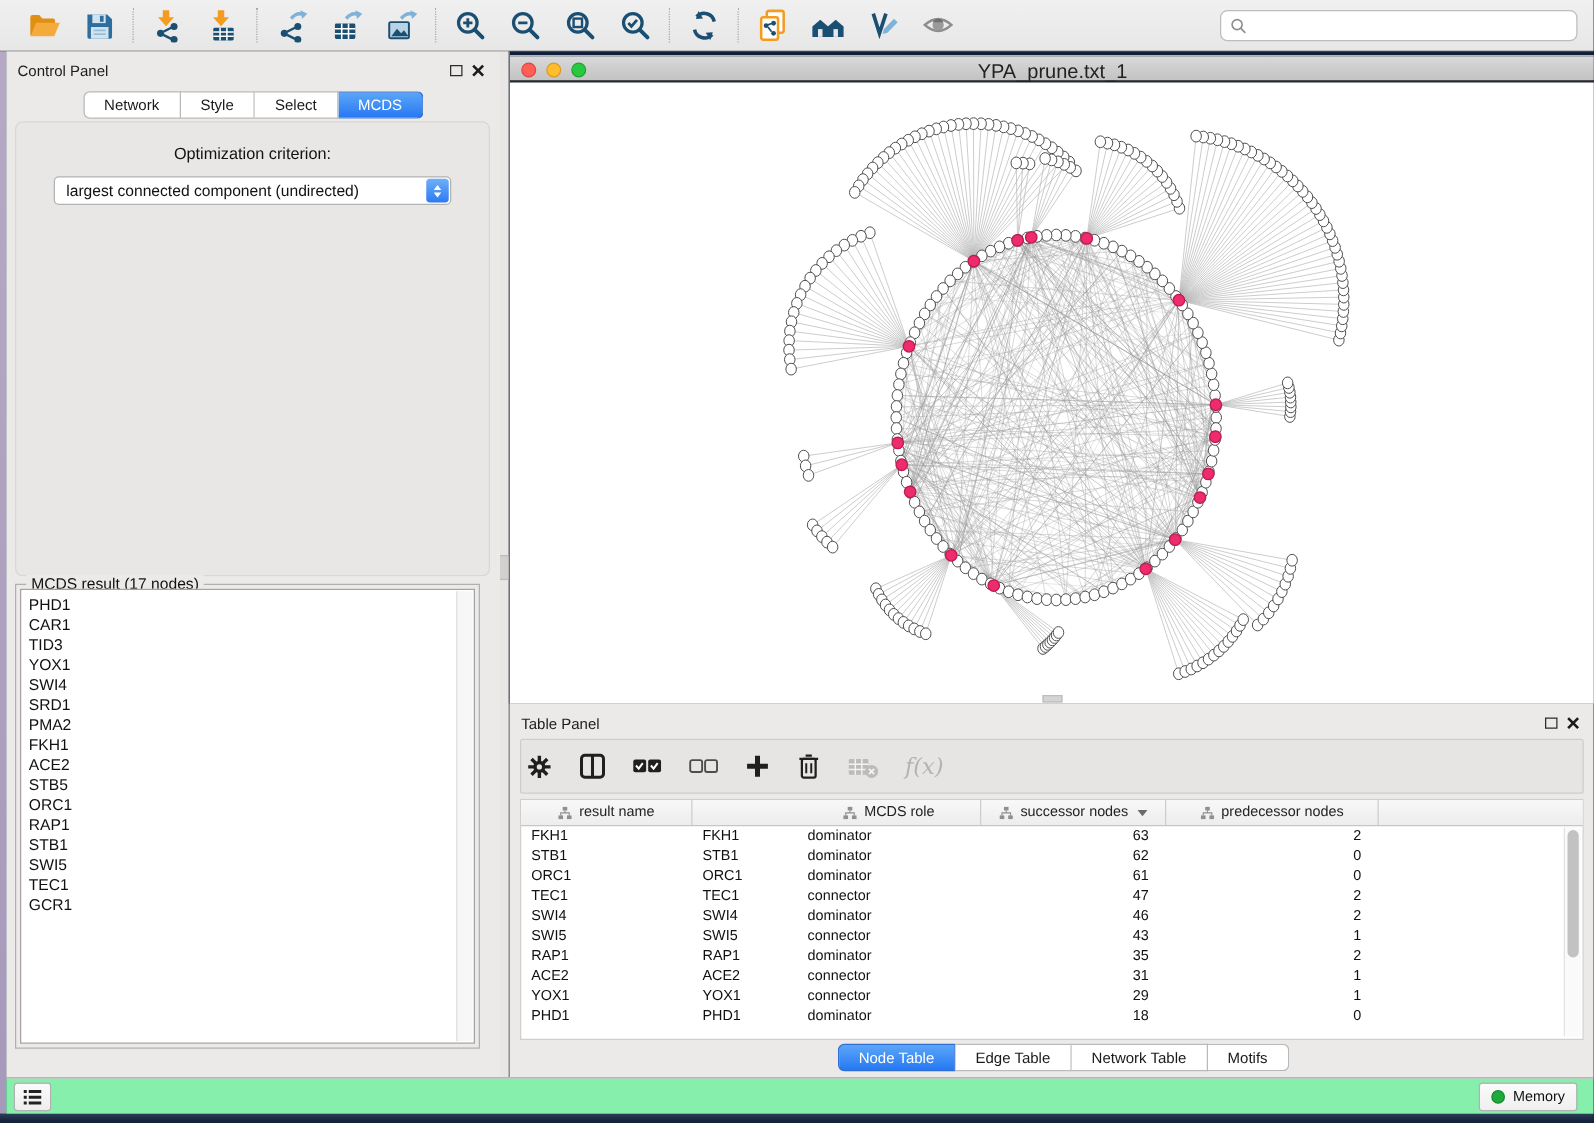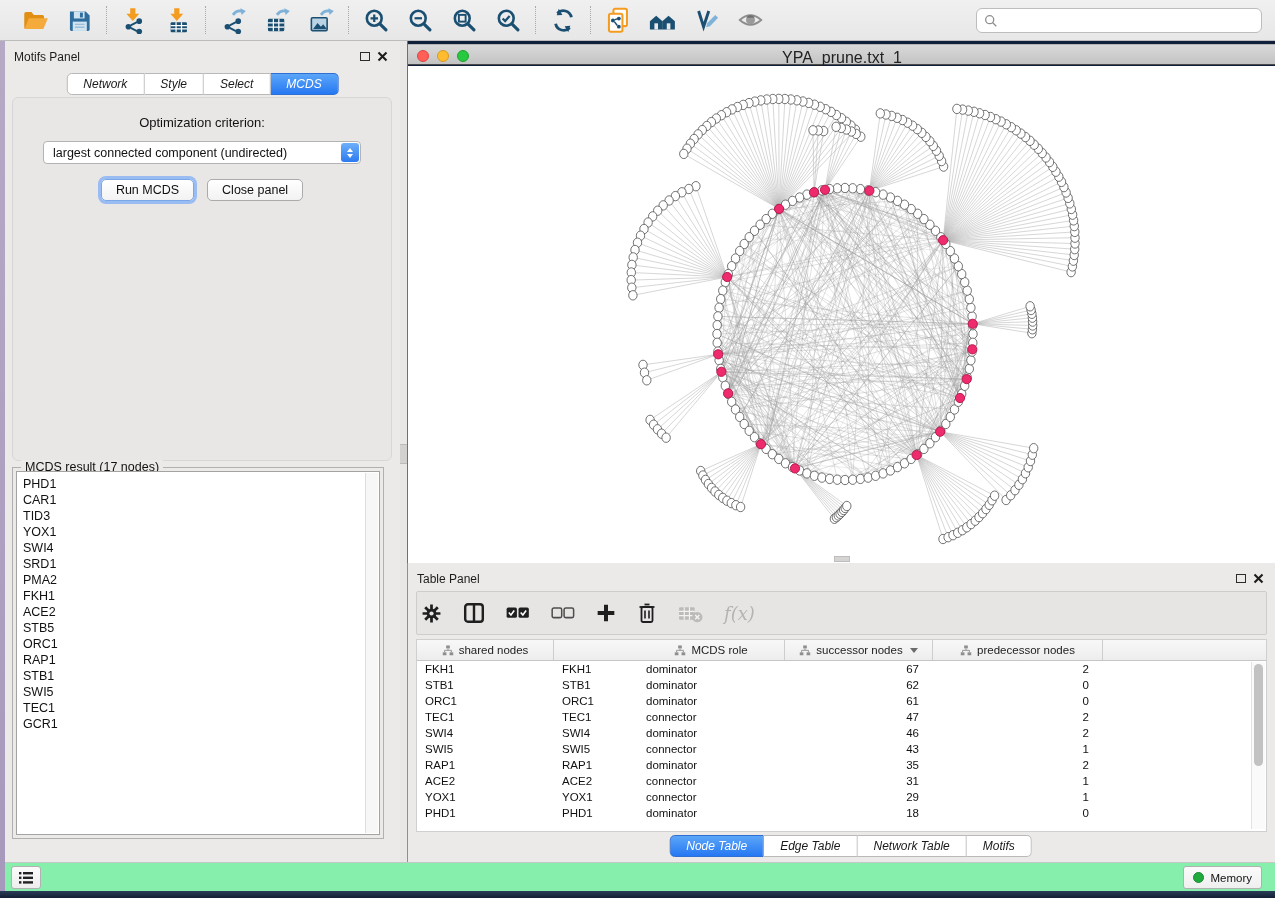--- a/index.html
+++ b/index.html
@@ -27,21 +27,21 @@
     background:linear-gradient(#2b3d58,#121f33); }
 
   
   .control-panel { position:absolute; left:5px; top:41px; width:395px; height:821px; background:#eceae9; }
   .panel-header-title { position:absolute; left:9px; top:9px; font-size:12px; color:#1c1c1c; }
   .float-btn { position:absolute; width:10px; height:9px; border:1.5px solid #2c2c2c; top:11px; cursor:pointer; }
   .close-btn { position:absolute; width:11px; height:11px; top:10px; cursor:pointer; }
   .close-btn svg { display:block; }
   .cp-float { right:30px; } .cp-close { right:12px; }
 
-  .seg-tabs { position:absolute; display:flex; height:22px; border-radius:5px;font-style:italic; }
+  .seg-tabs { position:absolute; display:flex; height:22px; border-radius:5px; }
   .cp-tabs { top:32px; left:50%; transform:translateX(-50%); }
   .seg-tab { background:#fff; border:1px solid #b9b9b9; border-left-width:0; font-size:12px; color:#1a1a1a;
     display:flex; align-items:center; justify-content:center; padding:0 16px; cursor:pointer; }
   .seg-tab:first-child { border-left-width:1px; border-radius:5px 0 0 5px; }
   .seg-tab:last-child { border-radius:0 5px 5px 0; }
   .seg-tab.sel { background:linear-gradient(#5ba6f8,#2678f3); border-color:#2e6fd4; color:#fff; }
 
   .cp-content { position:absolute; left:7px; top:56px; width:380px; height:364px;
     background:#e9e7e6; border:1px solid #d9d7d6; border-radius:6px; }
   .opt-label { position:absolute; top:17px; width:100%; text-align:center; font-size:13px; color:#111; }
@@ -284,21 +284,21 @@
             <path d="M8.3 9.6a4 4 0 0 1 7.4 0z" fill="#6f6f6f"></path>
           </svg>
         </div>
       </div>
     </div>
 
   <div class="wall-left"></div>
   <div class="wall-bottom"></div>
 
   <div class="control-panel">
-    <div class="panel-header-title">Motifs Panel</div>
+    <div class="panel-header-title">Control Panel</div>
     <div class="float-btn cp-float"></div>
     <div class="close-btn cp-close">
       <svg width="11" height="11" viewBox="0 0 11 11">
           <path d="M1.5 1.5l8 8M9.5 1.5l-8 8" stroke="#1c1c1c" stroke-width="2.1"></path>
         </svg>
     </div>
     <div class="seg-tabs cp-tabs" id="cp-tabs">
         <div class="seg-tab">Network</div>
         <div class="seg-tab">Style</div>
         <div class="seg-tab">Select</div>
@@ -306,24 +306,20 @@
       </div>
 
     <div class="cp-content">
       <div class="opt-label">Optimization criterion:</div>
       <div class="criterion-select">
         <span class="sel-text">largest connected component (undirected)</span>
         <span class="sel-spinner">
           <span class="car car-up"></span>
             <span class="car car-dn"></span>
         </span>
-      </div>
-      <div class="btn-row">
-        <button class="pushbtn focusring">Run MCDS</button>
-        <button class="pushbtn">Close panel</button>
       </div>
     </div>
 
     <div class="mcds-group">
       <div class="mcds-legend">MCDS result (17 nodes)</div>
       <div class="mcds-list">
         <div class="mcds-items" id="mcds-items">
             <div class="mcds-item">PHD1</div>
             <div class="mcds-item">CAR1</div>
             <div class="mcds-item">TID3</div>
@@ -1343,21 +1339,21 @@
       <div class="nt-header" id="nt-header">
           <div class="th" style="width: 137px;">
             <svg width="12" height="11" viewBox="0 0 12 12">
               <g fill="#8f8f8f">
                 <rect x="4" y="0.5" width="4" height="3.2"></rect>
                 <rect x="0.3" y="8" width="4" height="3.2"></rect>
                 <rect x="7.7" y="8" width="4" height="3.2"></rect>
               </g>
               <path d="M6 3.7v2.1M2.3 8V5.8h7.4V8" fill="none" stroke="#8f8f8f"></path>
             </svg>
-            <span>shared nodes</span>
+            <span>result name</span>
           </div>
           <div class="th" style="width: 84px; margin-top: 28px;">
             <span>name</span>
           </div>
           <div class="th" style="width: 147px;">
             <svg width="12" height="11" viewBox="0 0 12 12">
               <g fill="#8f8f8f">
                 <rect x="4" y="0.5" width="4" height="3.2"></rect>
                 <rect x="0.3" y="8" width="4" height="3.2"></rect>
                 <rect x="7.7" y="8" width="4" height="3.2"></rect>
@@ -1389,21 +1385,21 @@
             </svg>
             <span>predecessor nodes</span>
           </div>
           <div class="th fill"></div>
         </div>
       <div class="nt-body" id="nt-body">
           <div class="tr">
             <div class="td left" style="width: 137px;">FKH1</div>
             <div class="td left" style="width: 84px;">FKH1</div>
             <div class="td left" style="width: 147px;">dominator</div>
-            <div class="td right" style="width: 148px;">67</div>
+            <div class="td right" style="width: 148px;">63</div>
             <div class="td right" style="width: 170px;">2</div>
           </div>
           <div class="tr">
             <div class="td left" style="width: 137px;">STB1</div>
             <div class="td left" style="width: 84px;">STB1</div>
             <div class="td left" style="width: 147px;">dominator</div>
             <div class="td right" style="width: 148px;">62</div>
             <div class="td right" style="width: 170px;">0</div>
           </div>
           <div class="tr">

